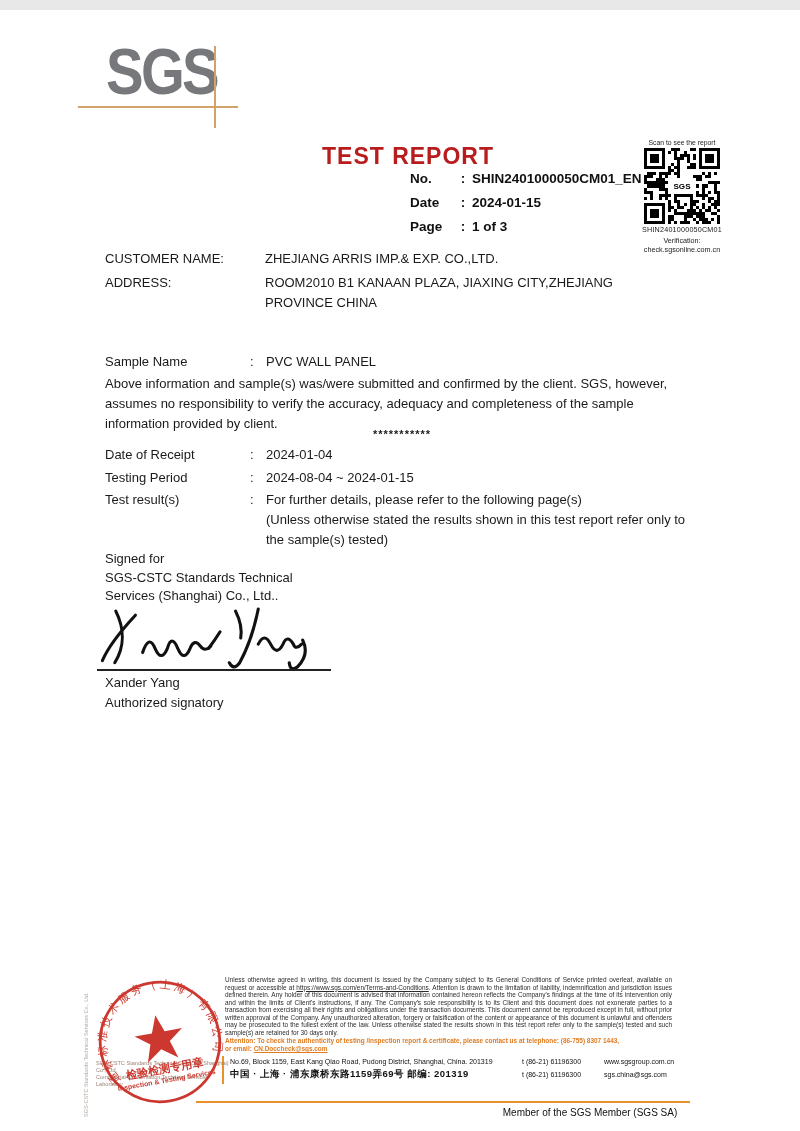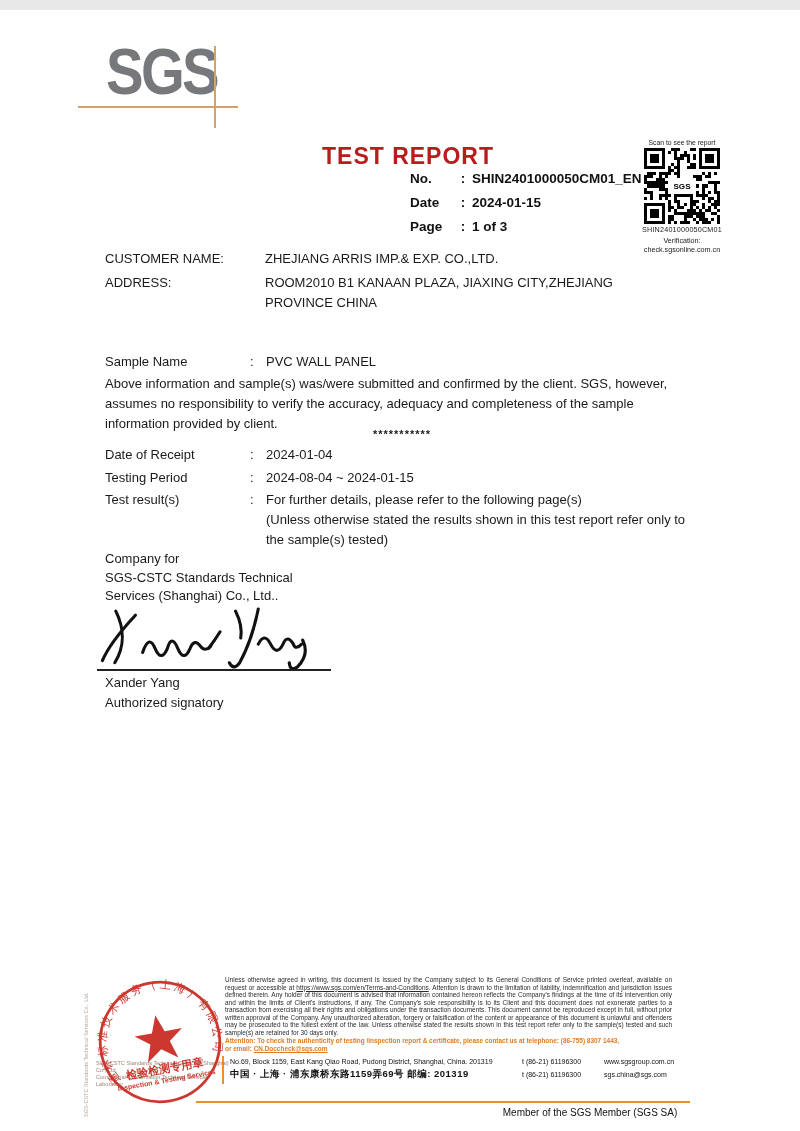--- a/index.html
+++ b/index.html
@@ -384,21 +384,21 @@
       <span class="lbl-145">Test result(s)</span>
       <span class="colon-16">:</span>
       <span class="val">
         <span>For further details, please refer to the following page(s)</span><br>
         <span class="detail-note">(Unless otherwise stated the results shown in this test report refer only to the sample(s) tested)</span>
       </span>
     </div>
   </div>
 
   <div class="abs signed-block body-13">
-    <div>Company for</div>
+    <div>Signed for</div>
     <div>SGS-CSTC Standards Technical</div>
     <div>Services (Shanghai) Co., Ltd..</div>
   </div>
 
   <svg class="abs signature-svg" width="240" height="64" viewBox="0 0 230 62">
     <g fill="none" stroke="#111" stroke-width="3" stroke-linecap="round" stroke-linejoin="round">
       <path d="M16,4 C24,20 25,38 15,54"></path>
       <path d="M35,8 C22,22 8,40 3,52"></path>
       <path d="M42,44 Q48,26 54,40 T66,40 Q70,26 76,40 T88,40 Q92,30 98,38 Q102,44 108,38"></path>
       <path d="M106,40 Q112,32 117,24"></path>

